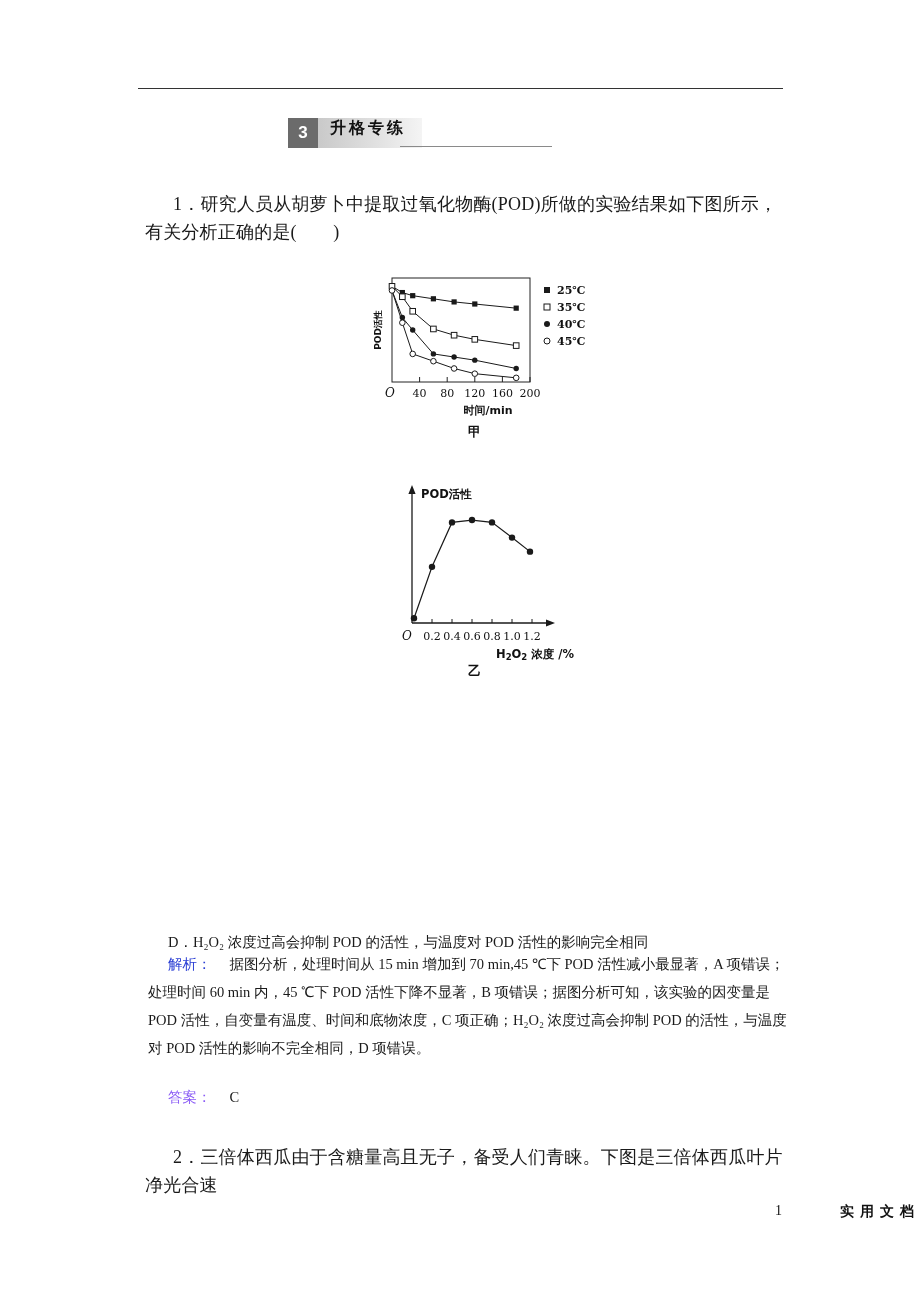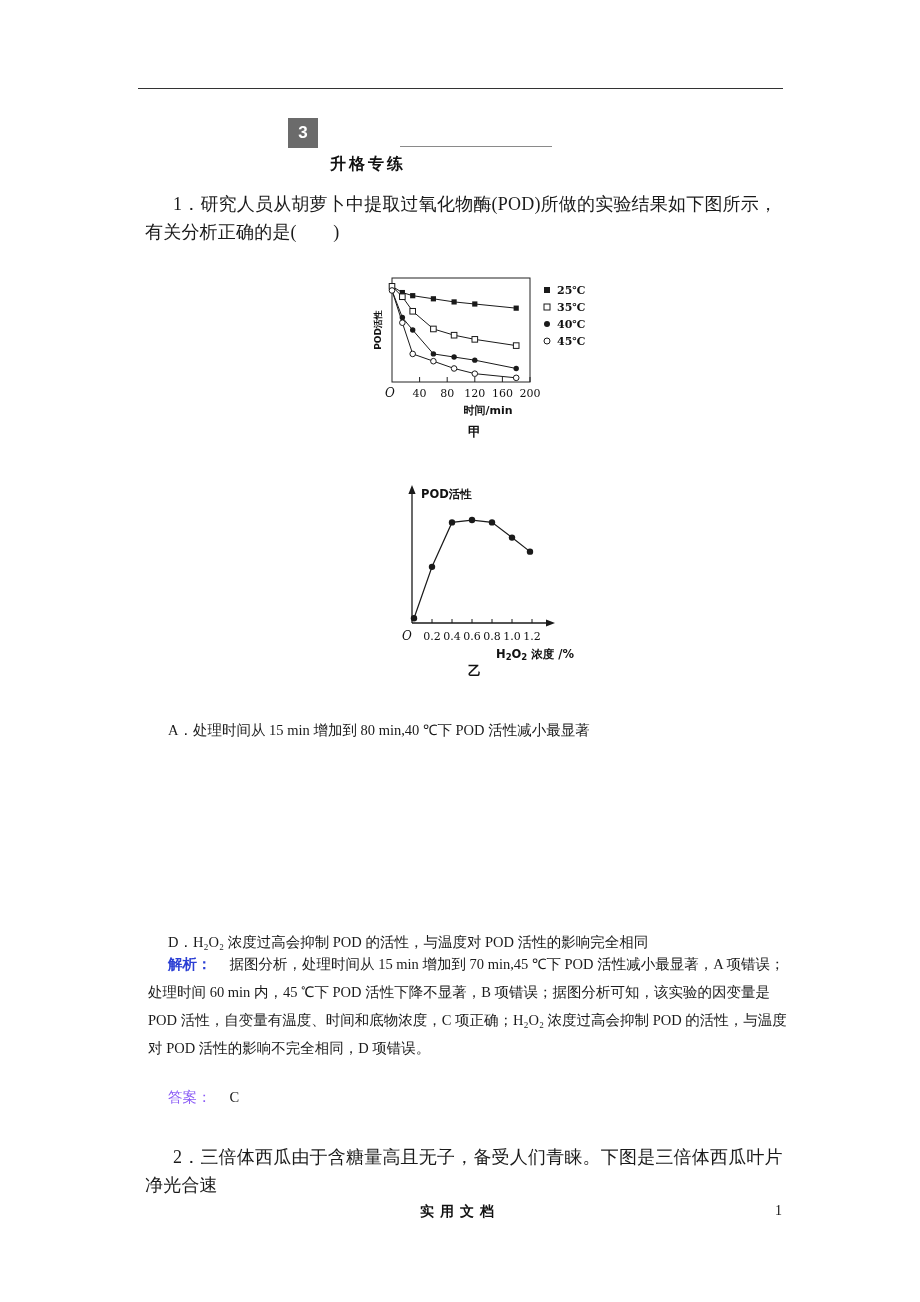--- a/index.html
+++ b/index.html
@@ -46,21 +46,20 @@
     font-size: 17px;
     display: flex;
     align-items: center;
     justify-content: center;
   }
   .sec-title-wrap {
     background: linear-gradient(to right, #c9c9c9 0%, #dcdcdc 45%, #f4f4f4 100%);
     display: flex;
     align-items: flex-start;
     padding: 0 16px 0 12px;
-    margin-top: 36px;
   }
   .sec-title {
     font-family: "DejaVu Sans", sans-serif;
     font-weight: bold;
     font-size: 16px;
     letter-spacing: 3px;
     color: #111;
   }
   .sec-underline {
     position: absolute;
@@ -87,21 +86,21 @@
 
   .analysis {
     position: absolute;
     left: 148px;
     top: 950px;
     width: 640px;
     font-size: 14.5px;
     line-height: 28px;
     text-indent: 20px;
   }
-  .lbl-analysis { color: #2b3fd4; font-weight: bold; }
+  .lbl-analysis { color: #2b3fd4; font-weight: normal; }
   .gap { display: inline-block; width: 18px; }
 
   .answer {
     position: absolute;
     left: 168px;
     top: 1088px;
     font-size: 14.5px;
   }
   .lbl-answer { color: #8b5cf6; }
 
@@ -110,21 +109,21 @@
   .footer {
     position: absolute;
     left: 0;
     top: 1203px;
     width: 920px;
     height: 24px;
   }
   .footer-center {
     position: absolute;
     left: 0; right: 0;
-    text-align: center;
+    text-align: right;
     font-family: "DejaVu Sans", sans-serif;
     font-weight: bold;
     font-size: 14px;
     letter-spacing: 6px;
     color: #111;
   }
   .footer-page {
     position: absolute;
     right: 138px;
     top: 0;
@@ -288,21 +287,20 @@
           <circle cx="62" cy="44.379999999999995" r="3.2" fill="#1a1a1a"></circle>
           <circle cx="82" cy="42.040000000000006" r="3.2" fill="#1a1a1a"></circle>
           <circle cx="102" cy="44.379999999999995" r="3.2" fill="#1a1a1a"></circle>
           <circle cx="122" cy="59.59" r="3.2" fill="#1a1a1a"></circle>
           <circle cx="140" cy="73.63" r="3.2" fill="#1a1a1a"></circle>
         </g>
     </svg>
   </div>
   <div class="fig-cap cap2">乙</div>
 
-  <div class="opt optA">A．处理时间从 15 min 增加到 80 min,40 ℃下 POD 活性减小最显著</div>
   <div class="opt optD">D．H₂O₂ 浓度过高会抑制 POD 的活性，与温度对 POD 活性的影响完全相同</div>
 
   <div class="analysis">
     <span class="lbl-analysis">解析：</span><span class="gap"></span><span>据图分析，处理时间从 15 min 增加到 70 min,45 ℃下 POD 活性减小最显著，A 项错误；处理时间 60 min 内，45 ℃下 POD 活性下降不显著，B 项错误；据图分析可知，该实验的因变量是 POD 活性，自变量有温度、时间和底物浓度，C 项正确；H₂O₂ 浓度过高会抑制 POD 的活性，与温度对 POD 活性的影响不完全相同，D 项错误。</span>
   </div>
 
   <div class="answer">
     <span class="lbl-answer">答案：</span><span class="gap"></span><span>C</span>
   </div>
 

